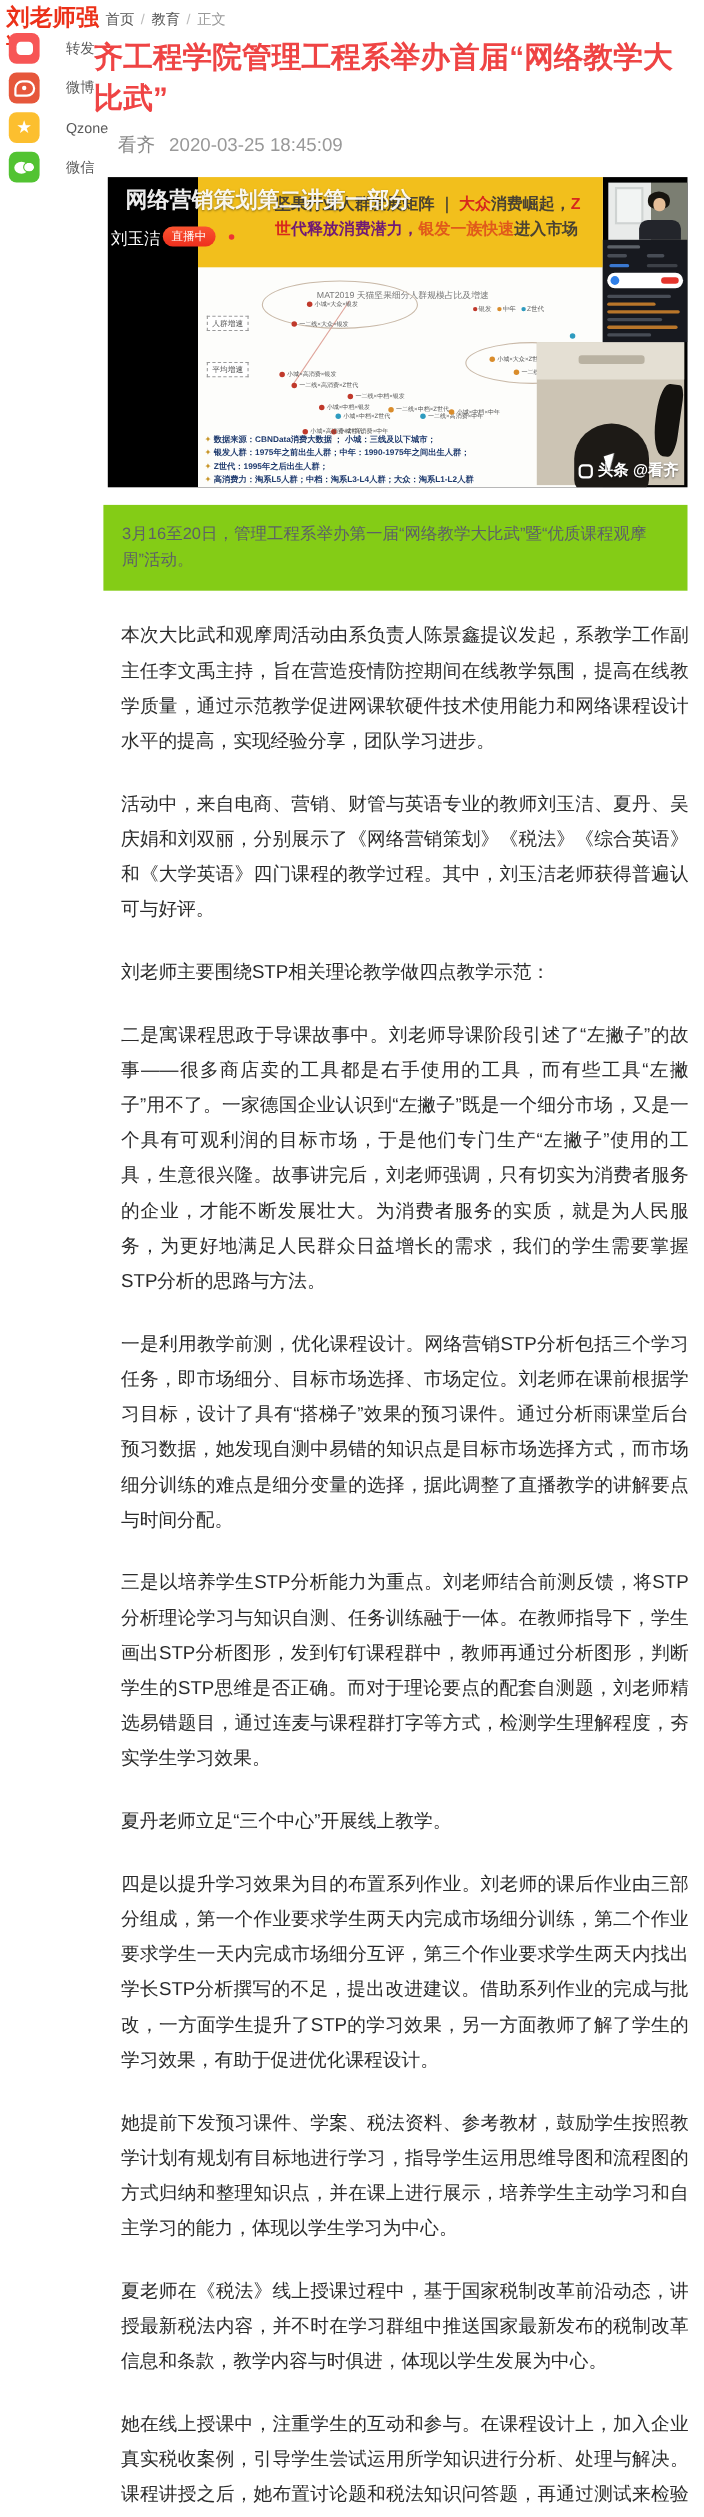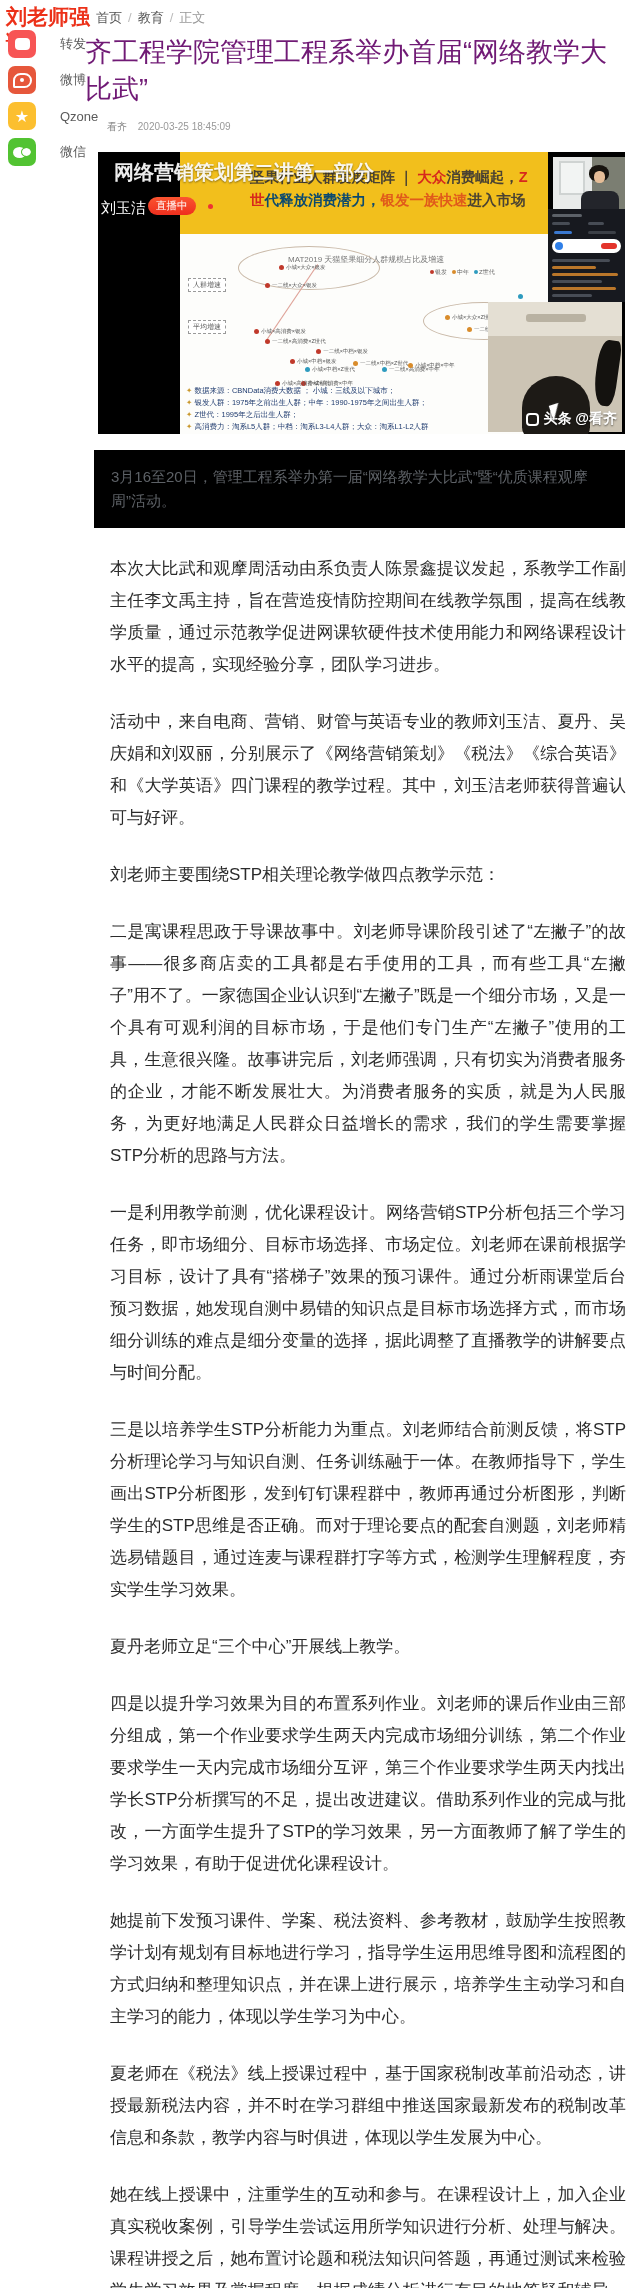--- a/index.html
+++ b/index.html
@@ -19,22 +19,22 @@
   .ic-fwd::after{content:"";position:absolute;left:7px;bottom:5px;border:4px solid transparent;border-top-color:#fff}
   .ic-wb{background:#e6573b}
   .ic-wb::before{content:"";width:15px;height:11px;border:2.5px solid #fff;border-radius:8px 8px 8px 2px}
   .ic-wb::after{content:"";position:absolute;width:4px;height:4px;background:#fff;border-radius:50%}
   .ic-qz{background:#fcbf2f}
   .ic-wx{background:#52c332}
   .ic-wx::before{content:"";width:13px;height:11px;background:#fff;border-radius:50%;margin-right:-4px}
   .ic-wx::after{content:"";width:9px;height:8px;background:#fff;border-radius:50%;outline:1px solid #52c332}
   
   .main{margin:34px 15px 0 85px;width:540px}
-  .title{font-size:27px;line-height:37px;font-weight:400;color:#701a75;margin-top:6px}
-  .byline{margin:12px 0 0 22px;font-size:10px;color:#888}
+  .title{font-size:27px;line-height:37px;font-weight:700;color:#ef4444;margin-top:6px}
+  .byline{margin:12px 0 0 22px;font-size:17px;color:#888}
   .byline .time{margin-left:8px;color:#999}
   
   .video{position:relative;margin:18px 0 0 13px;width:527px;height:282px;background:#000;overflow:hidden;cursor:pointer}
   .slide{position:absolute;left:82px;top:0;width:368px;height:282px;background:#fdfdfb}
   .banner{position:absolute;left:0;top:0;width:368px;height:82px;background:#f2bf1c}
   .arc{position:absolute;left:-20px;top:-52px;width:430px;height:92px;border:3px solid #1d5c33;border-radius:50%;border-color:#1d5c33 transparent transparent transparent;transform:rotate(-3deg)}
   .banner-text{position:absolute;left:70px;top:14px;width:292px;font-size:14.5px;font-weight:700;line-height:23px}
   .ov-title{position:absolute;left:16px;top:7px;font-size:20px;font-weight:700;color:rgba(255,255,255,.93);text-shadow:0 1px 2px rgba(0,0,0,.45);white-space:nowrap;z-index:5}
   .presenter{position:absolute;left:3px;top:47px;font-size:15px;color:#fff;z-index:5}
   .live{position:absolute;left:50px;top:45px;background:linear-gradient(180deg,#fb5430,#ee2f1e);color:#fff;font-size:10.5px;padding:2px 8px;border-radius:10px;z-index:6}
@@ -45,21 +45,21 @@
   .legend{position:absolute;left:250px;top:116px;font-size:6px;color:#666;display:flex;gap:5px}
   .legend i{width:4px;height:4px;border-radius:50%;display:inline-block;margin-right:1px}
   .ellipse{position:absolute;border:1px solid #c9b9a8;border-radius:50%}
   .el1{left:58px;top:94px;width:142px;height:44px}
   .el2{left:243px;top:150px;width:122px;height:38px}
   .trend{position:absolute;left:66px;top:150px;width:92px;height:1px;background:#dfa49a;transform:rotate(-56deg)}
   .pt{position:absolute;display:flex;align-items:center;z-index:2}
   .pt i{width:5px;height:5px;border-radius:50%;display:inline-block}
   .pt span{font-size:5.5px;color:#555;margin-left:2px;white-space:nowrap}
   .notes{position:absolute;left:6px;bottom:1px;z-index:3}
-  .notes div{font-size:7.5px;font-weight:400;color:#1e3a6e;line-height:12px;white-space:nowrap}
+  .notes div{font-size:7.5px;font-weight:700;color:#1e3a6e;line-height:12px;white-space:nowrap}
   .notes div::before{content:"✦ ";color:#c9972b}
   
   .cam1{position:absolute;left:455px;top:5px;width:72px;height:52px;background:linear-gradient(90deg,#e9ebea 0 54%,#7b7e72 54%);z-index:7}
   .cam1 .frame{position:absolute;left:6px;top:4px;width:26px;height:34px;border:2px solid #cfd3d2;background:#f2f4f3}
   .cam1 .hair{position:absolute;left:36px;top:8px;width:20px;height:16px;background:#17140f;border-radius:50% 50% 40% 40%}
   .cam1 .face{position:absolute;left:41px;top:14px;width:11px;height:12px;background:#e5bd97;border-radius:45%}
   .cam1 .torso{position:absolute;left:28px;bottom:0;width:38px;height:18px;background:#23252b;border-radius:8px 8px 0 0}
   .panel{position:absolute;left:450px;top:57px;width:77px;height:93px;background:#17191f;z-index:6}
   .panel .b{position:absolute;height:3px;border-radius:2px}
   .card{position:absolute;left:4px;top:30px;width:69px;height:14px;background:#fff;border-radius:7px}
@@ -68,21 +68,21 @@
   .cam2{position:absolute;left:390px;top:150px;width:134px;height:130px;background:#ccc4b4;z-index:5}
   .cam2 .band{position:absolute;left:0;top:0;width:134px;height:34px;background:#e4dfd3}
   .cam2 .vent{position:absolute;left:38px;top:12px;width:60px;height:8px;background:#b9b2a2;border-radius:3px}
   .cam2 .hair2{position:absolute;left:34px;bottom:-8px;width:68px;height:64px;background:#1d1a16;border-radius:50% 50% 20% 20%}
   .cam2 .brow{position:absolute;left:46px;bottom:0;width:44px;height:12px;background:#d9b28c}
   .cam2 .coat{position:absolute;right:4px;top:38px;width:22px;height:66px;background:#14120f;border-radius:40% 20% 30% 50%;transform:rotate(8deg)}
   .wm{position:absolute;right:8px;bottom:6px;color:#fff;font-size:14px;font-weight:700;text-shadow:0 1px 2px rgba(0,0,0,.6);display:flex;align-items:center;gap:4px;z-index:8}
   .wm .box{width:13px;height:13px;border:2px solid #fff;border-radius:4px;display:inline-block}
   .cursor{position:absolute;right:64px;bottom:14px;width:0;height:0;border-top:16px solid #fff;border-right:10px solid transparent;transform:rotate(-18deg);filter:drop-shadow(0 0 1px #333);z-index:9}
   
-  .caption{margin:16px 0 0 9px;width:531px;background:#000000;color:#5d6166;font-size:15px;line-height:24px;padding:15px 17px}
+  .caption{margin:16px 0 0 9px;width:531px;background:#84cc16;color:#5d6166;font-size:15px;line-height:24px;padding:15px 17px}
   .body-text{margin:4px 0 0 25px;width:516px}
   .body-text p{font-size:17px;line-height:32px;color:#2b2b2b;margin-top:25px;text-align:justify}
 </style>
 </head>
 <body>
 
 <div class="logo">刘老师强调</div>
 <div class="breadcrumb">
   <span>首页</span><span class="sep">/</span><span>教育</span><span class="sep">/</span><span class="cur">正文</span>
 </div>
@@ -112,21 +112,21 @@
     <span>看齐</span>
     <span class="time">2020-03-25 18:45:09</span>
   </div>
 
   <div class="video">
     <div class="slide">
       <div class="banner">
         <div class="arc"></div>
         <div class="banner-text">
           
-        <span style="color: rgb(74, 66, 50);">坚果行业人群发展矩阵 ｜ </span><span style="color: rgb(215, 40, 29);">大众</span><span style="color: rgb(74, 66, 50); font-family: Liberation Serif, serif;">消费崛起，</span><span style="color: rgb(215, 40, 29);">Z世</span><span style="color: #0c4a6e;">代释放消费潜力，</span><span style="color: rgb(224, 90, 27);">银发一族快速</span><span style="color: rgb(74, 66, 50);">进入市场</span></div>
+        <span style="color: rgb(74, 66, 50);">坚果行业人群发展矩阵 ｜ </span><span style="color: rgb(215, 40, 29);">大众</span><span style="color: rgb(74, 66, 50); font-family: Liberation Serif, serif;">消费崛起，</span><span style="color: rgb(215, 40, 29);">Z世</span><span style="color: #701a75;">代释放消费潜力，</span><span style="color: rgb(224, 90, 27);">银发一族快速</span><span style="color: rgb(74, 66, 50);">进入市场</span></div>
       </div>
       <div class="chart-title">MAT2019 天猫坚果细分人群规模占比及增速</div>
       <div class="axis-box ab0">人群增速</div>
       <div class="axis-box ab1">平均增速</div>
       <div class="legend">
 
       <span><i style="background: rgb(192, 57, 43);"></i><span>银发</span></span>
           <span><i style="background: rgb(217, 140, 43);"></i><span>中年</span></span>
           <span><i style="background: rgb(46, 155, 191);"></i><span>Z世代</span></span>
         </div>

